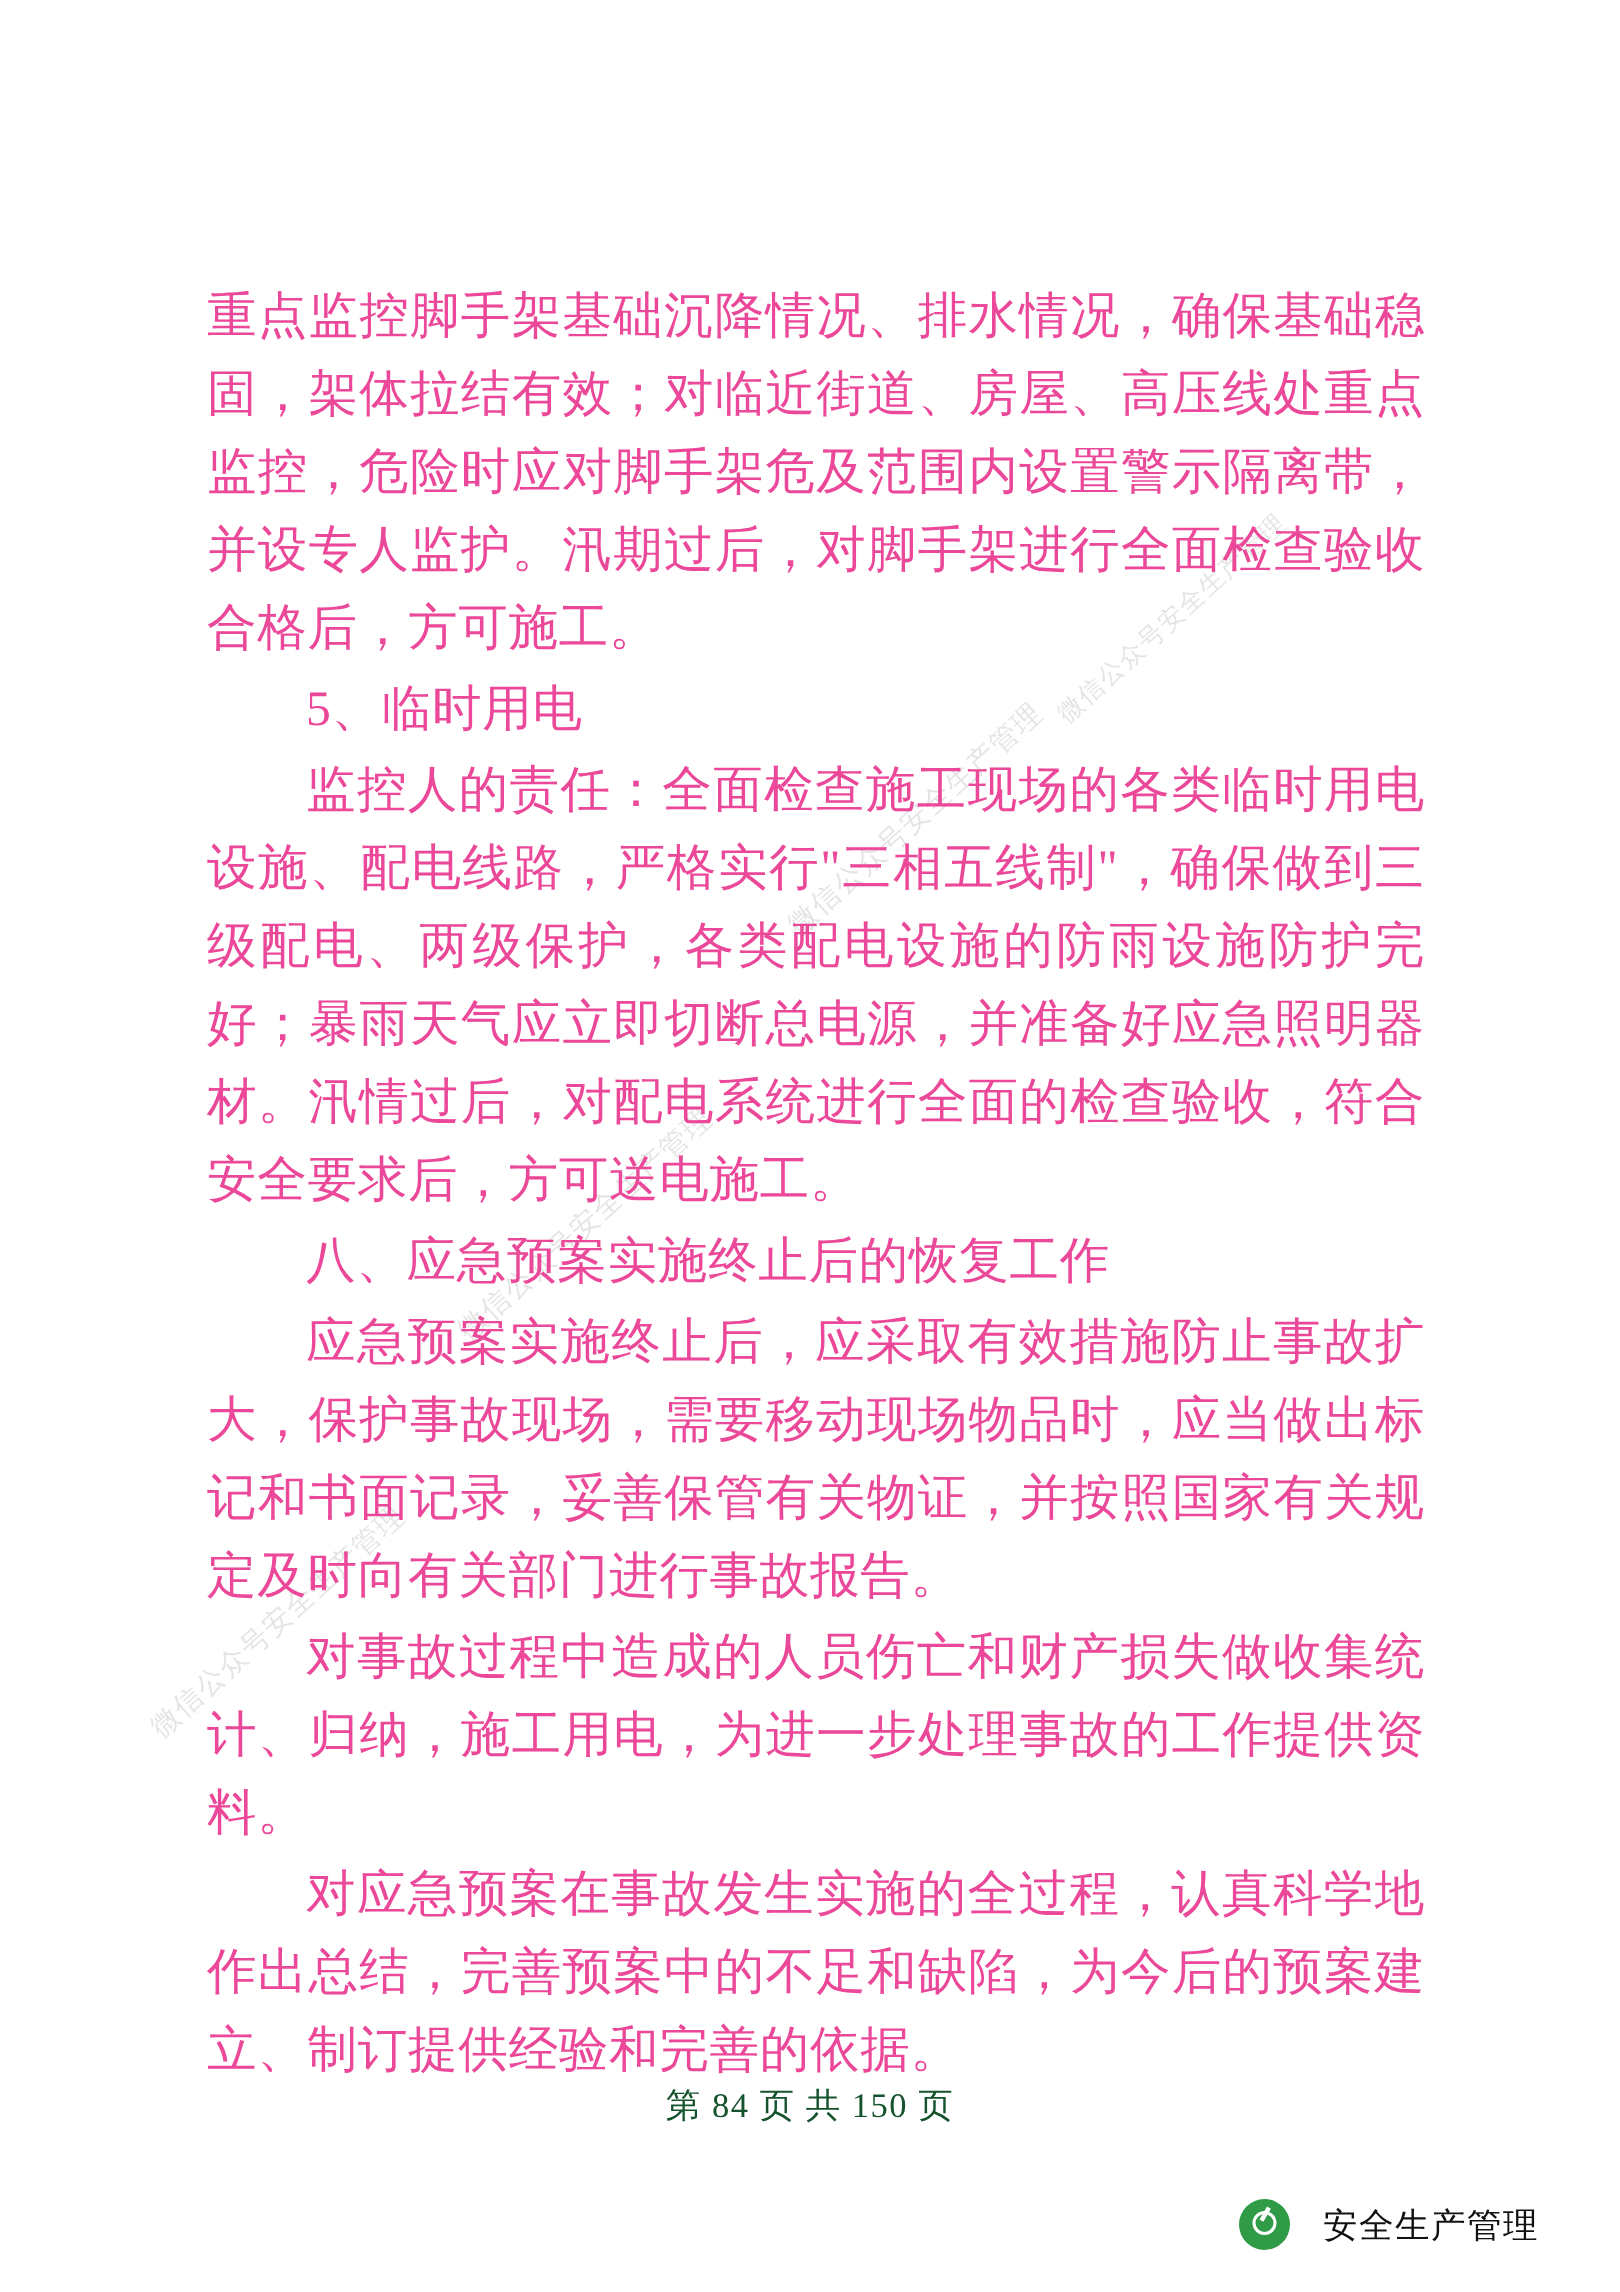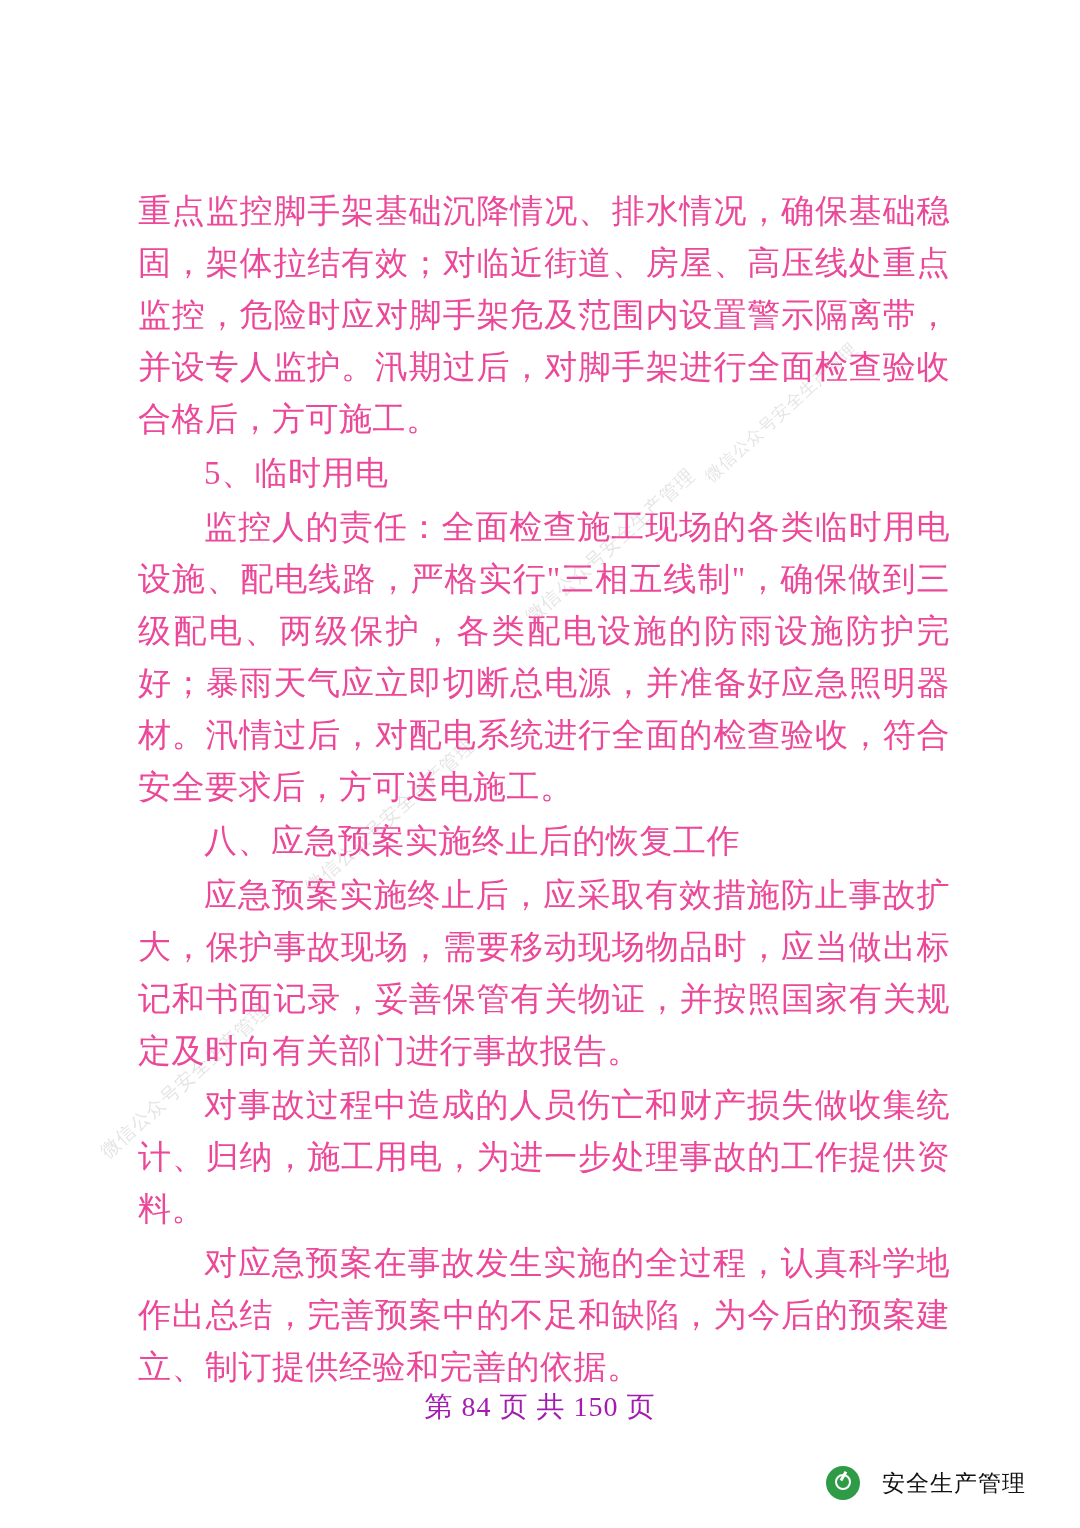--- a/index.html
+++ b/index.html
@@ -35,23 +35,23 @@
   }
   .indent {
     text-indent: 66px;
   }
   .footer-page {
     position: absolute;
     left: 0;
     top: 1388px;
     width: 1080px;
     text-align: center;
-    font-size: 28px;
+    font-size: 23px;
     letter-spacing: 1px;
-    color: #a21caf;
+    color: #14532d;
     font-family: "Liberation Serif", "DejaVu Serif", serif;
   }
   .badge {
     position: absolute;
     left: 826px;
     top: 1466px;
     display: flex;
     align-items: center;
     gap: 22px;
   }

